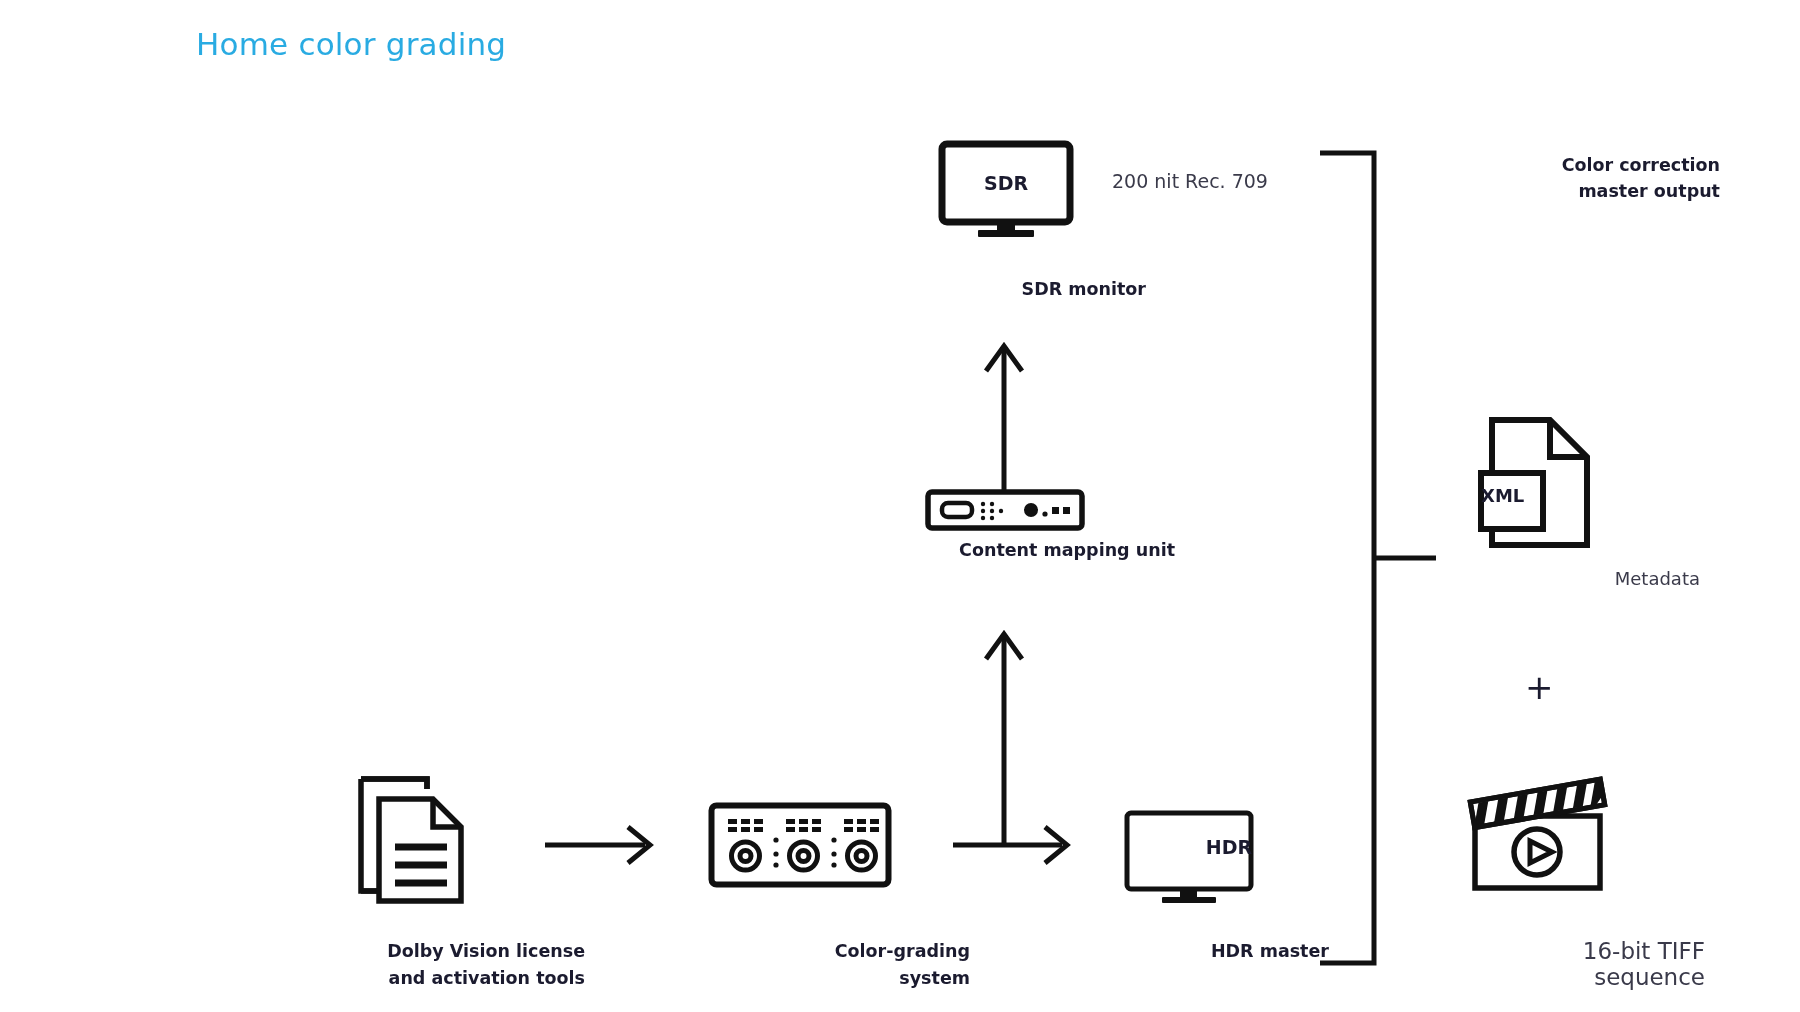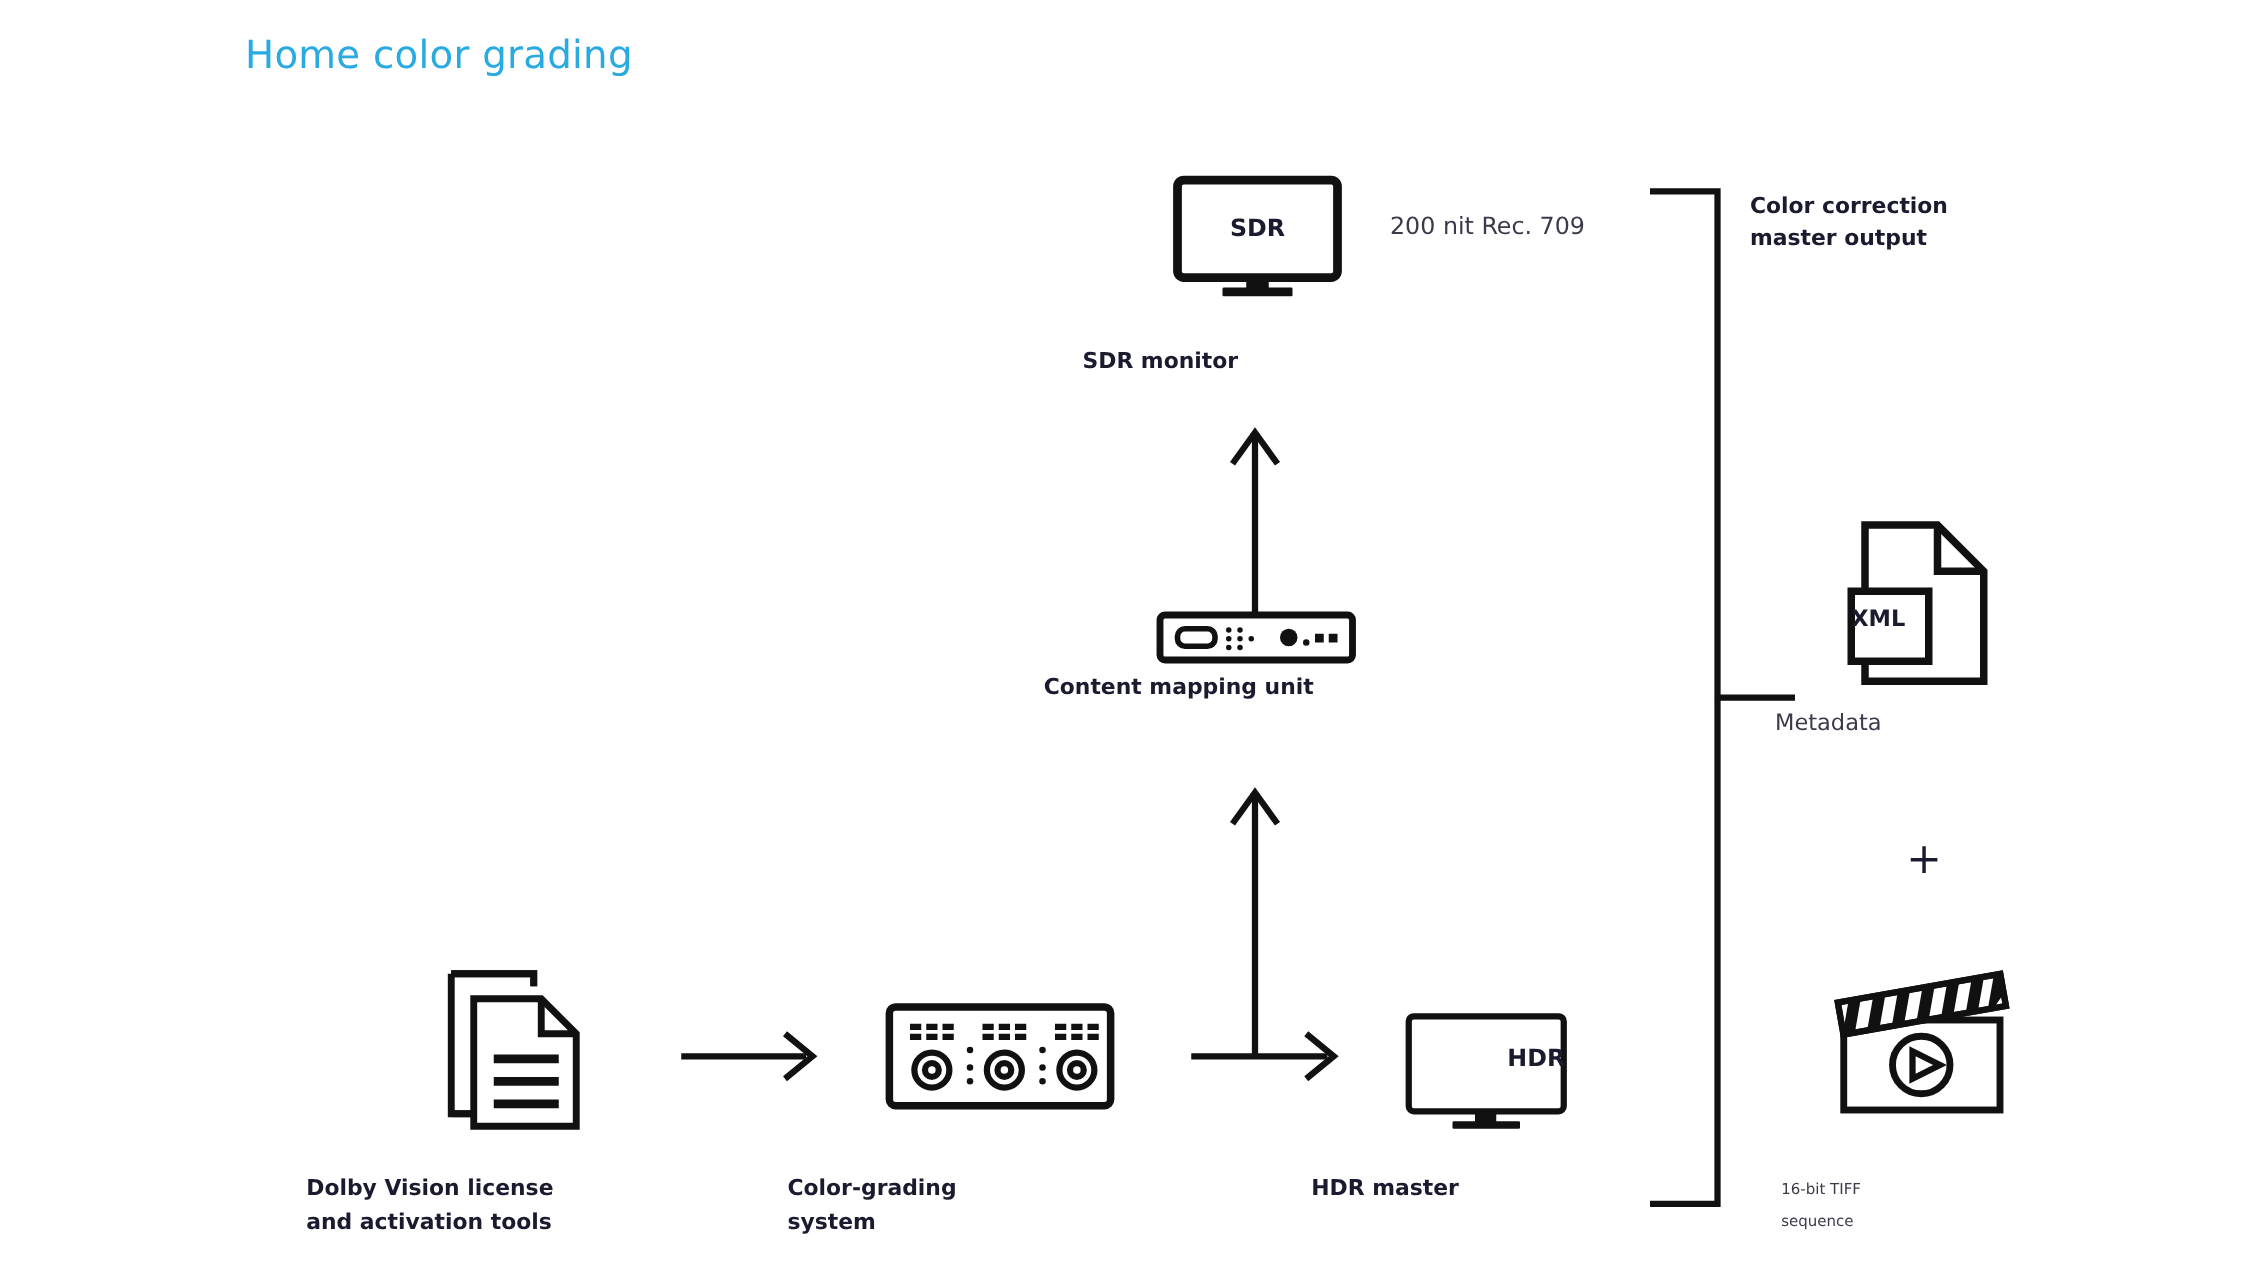--- a/index.html
+++ b/index.html
@@ -29,21 +29,21 @@
     font-weight: 400;
     letter-spacing: 0.2px;
     color: #29abe2;
     white-space: nowrap;
   }
   .node {
     position: absolute;
   }
   .node-label {
     position: absolute;
-    text-align: left;
+    text-align: right;
     color: #1b1b2f;
     font-size: 17.5px;
     line-height: 27px;
     white-space: pre-line;
   }
   .node-label.bold { font-weight: 700; }
   .node-label.reg  { font-weight: 400; color: #3a3a4a; }
   .side-note {
     position: absolute;
     color: #3a3a4a;
@@ -248,16 +248,16 @@
           <path d="M110 12 L120 12 L112 34 L102 34 Z"></path>
           <path d="M128 12 L134 12 L134 26 L126 34 L120 34 Z"></path>
         </g>
         <rect x="2" y="10" width="132" height="26" fill="none" stroke="#111111" stroke-width="5"></rect>
       </g>
 
       <circle cx="67" cy="72" r="23" fill="#ffffff" stroke="#111111" stroke-width="5.5"></circle>
       <path d="M60 61 L82 72 L60 83 Z" fill="none" stroke="#111111" stroke-width="5" stroke-linejoin="miter"></path>
     </svg>
   </div>
-  <div class="node-label reg" style="left:1425px; top:938px; width:280px; font-size:12px; line-height:26px;">16-bit TIFF
+  <div class="node-label reg" style="left:1425px; top:938px; width:280px; font-size:23px; line-height:26px;">16-bit TIFF
 sequence</div>
 
 </div>
 
 </body></html>

